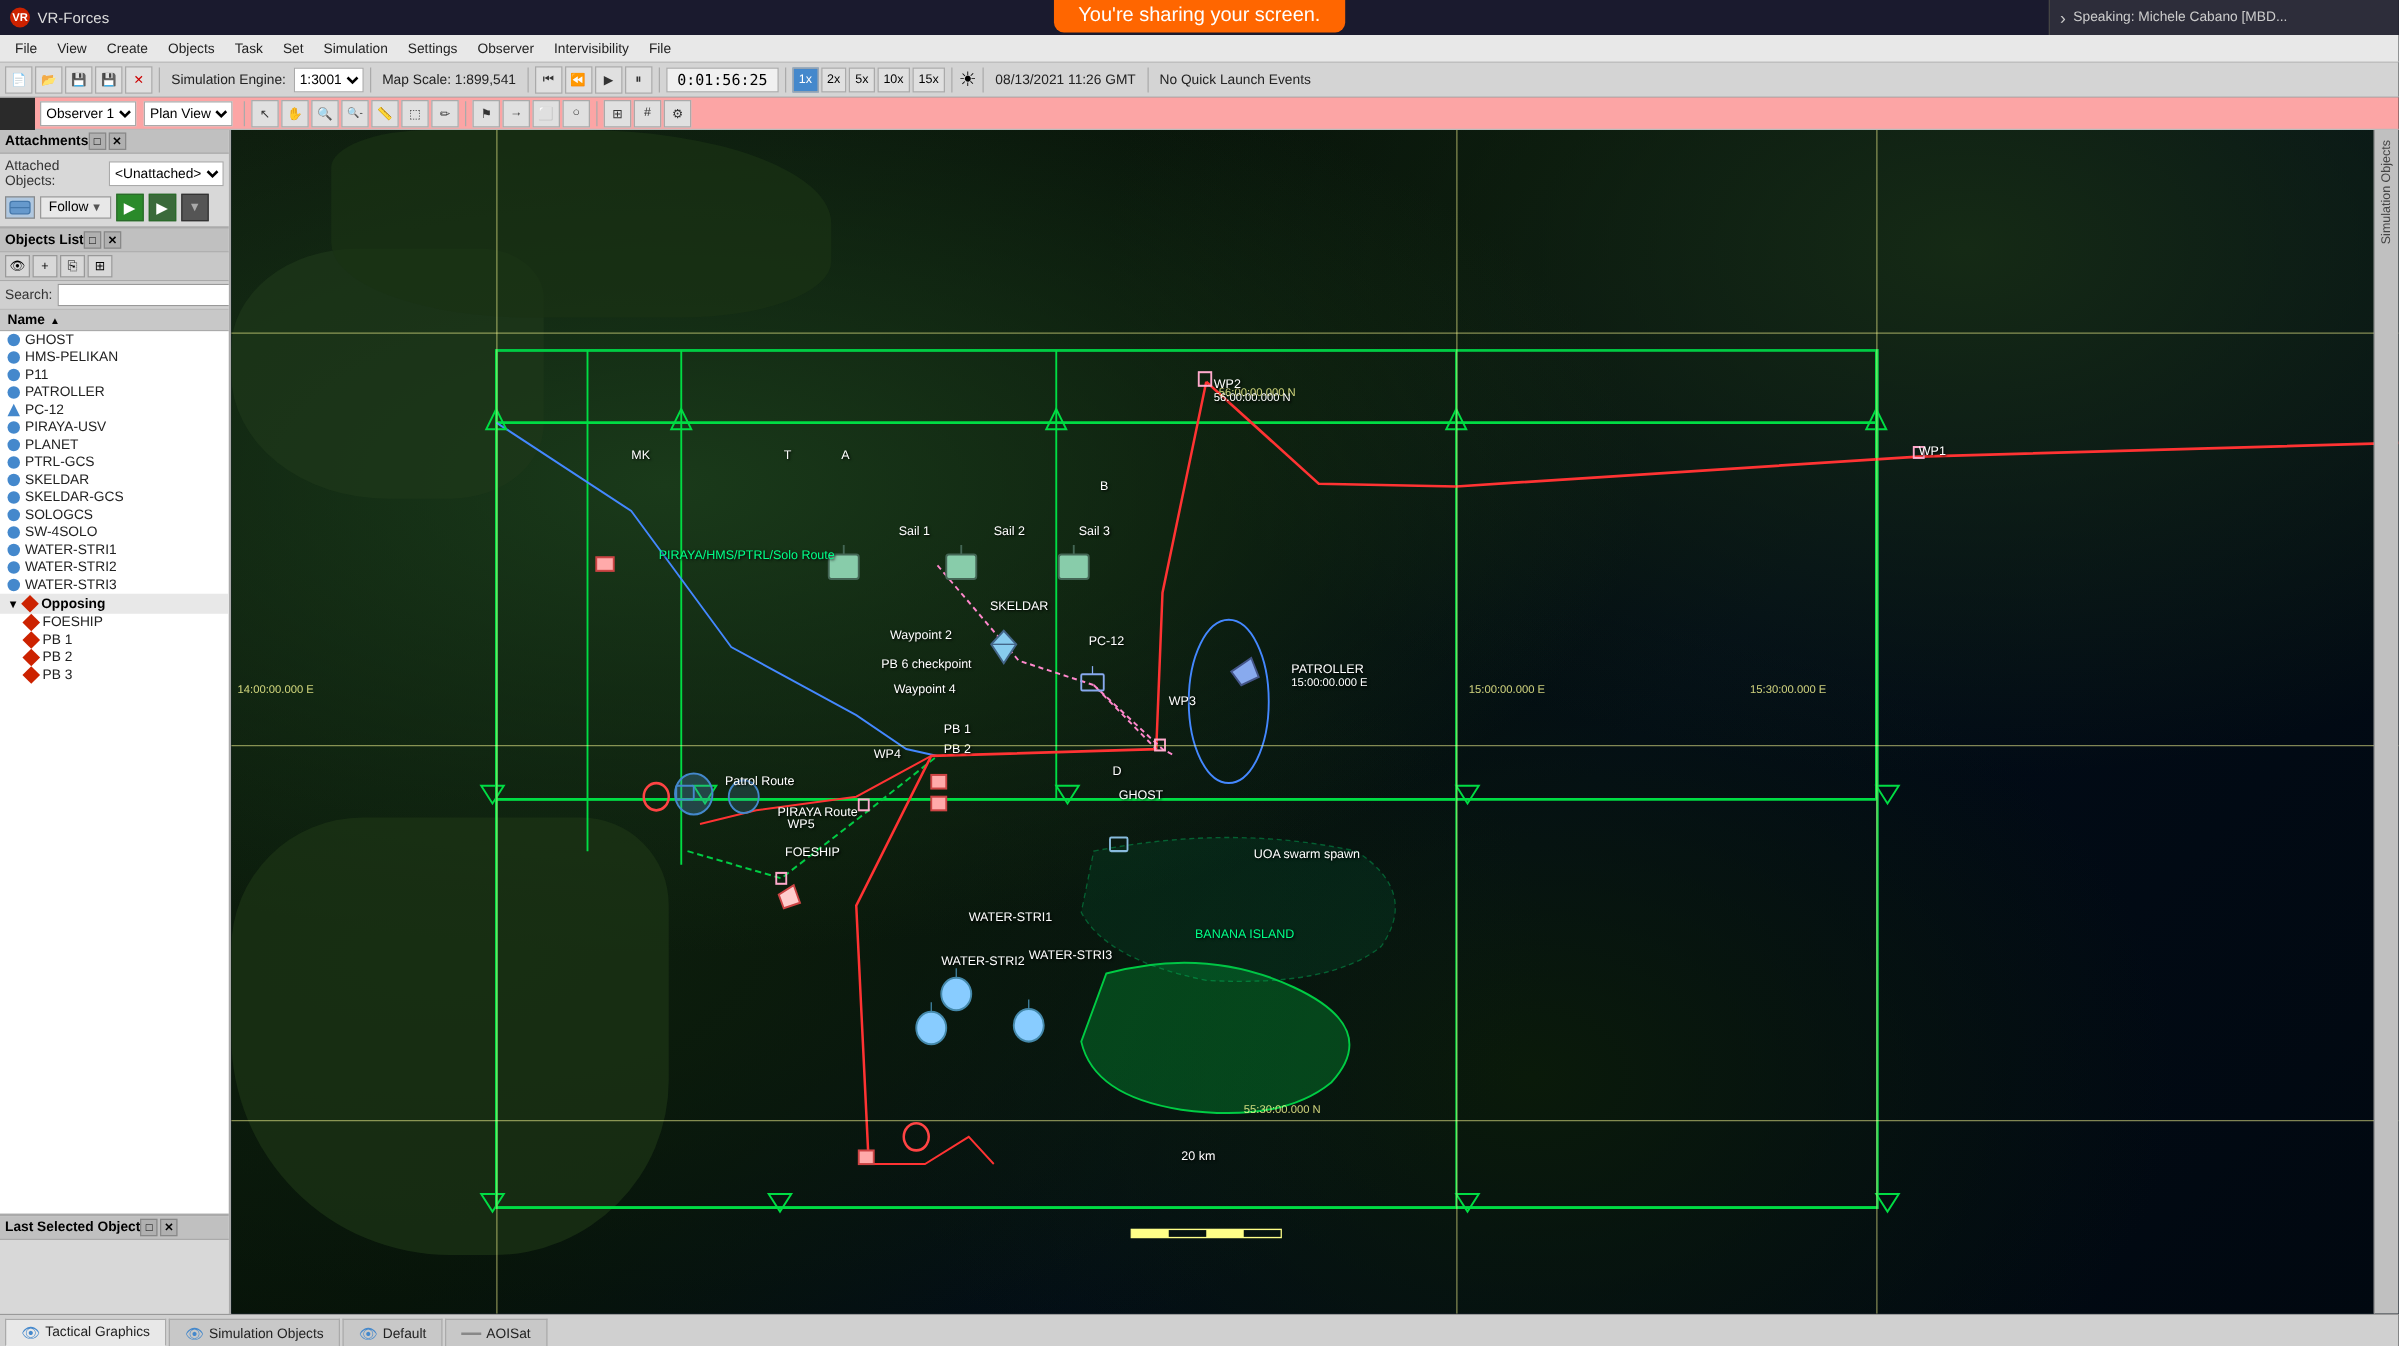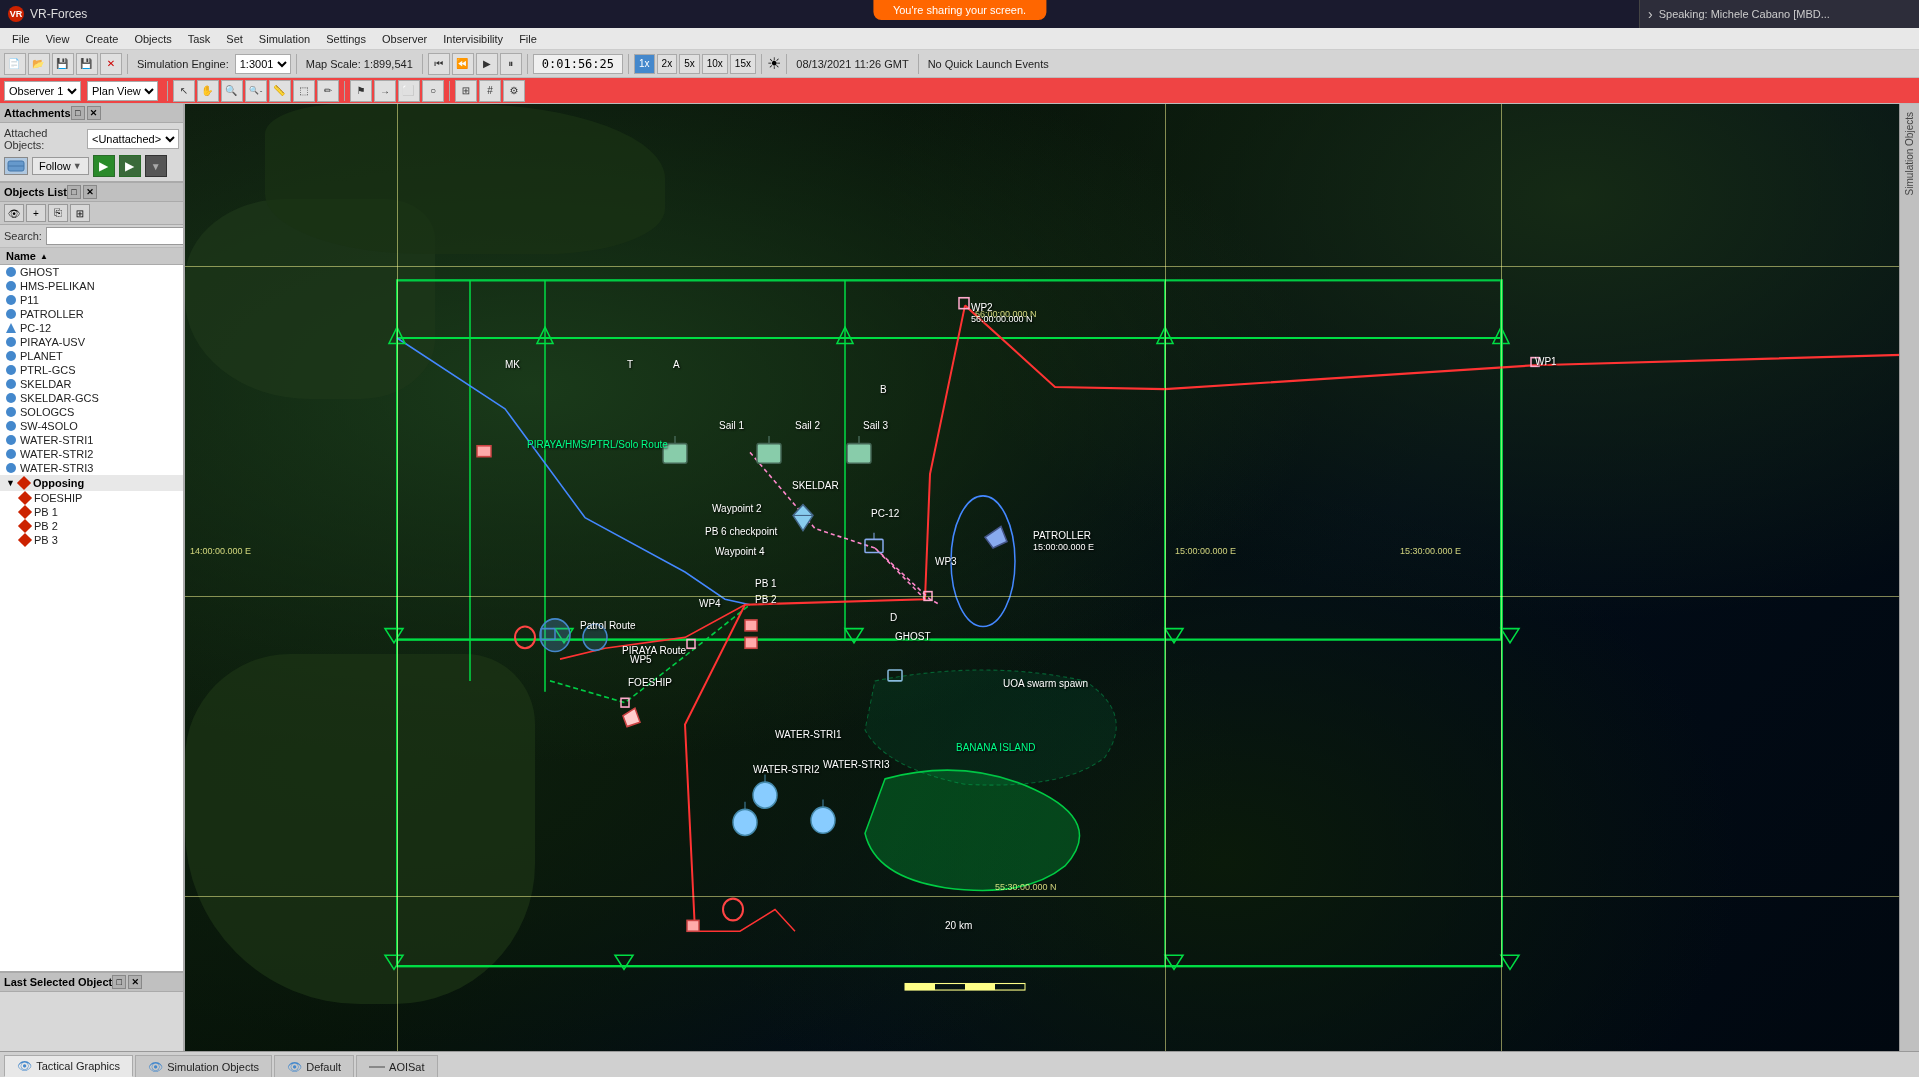--- a/index.html
+++ b/index.html
@@ -24,21 +24,21 @@
       display: flex; align-items: center; justify-content: center;
       font-size: 9px; color: white; font-weight: bold;
     }
     #screen-share-banner {
       position: absolute;
       top: 0; left: 50%;
       transform: translateX(-50%);
       background: #ff6600;
       color: white;
       padding: 4px 20px;
-      font-size: 11px;
+      font-size: 16px;
       border-radius: 0 0 8px 8px;
     }
     #speaking-panel {
       position: absolute;
       right: 0; top: 0;
       width: 280px; height: 28px;
       background: #2d2d3a;
       border-left: 1px solid #444;
       display: flex; align-items: center;
       padding: 0 8px;
@@ -112,26 +112,27 @@
       border: 1px solid #aaa;
       font-size: 10px;
       cursor: pointer;
       height: 20px;
     }
     .speed-btn.active { background: #4488cc; color: white; }
 
     
     #toolbar2 {
       height: 26px;
-      background: #ef4444;
+      background: #fca5a5;
       display: flex;
       align-items: center;
       padding: 0 4px;
       gap: 2px;
       border-bottom: 1px solid #bbb;
+      margin-left: 28px;
     }
     .observer-select {
       height: 20px;
       font-size: 11px;
       border: 1px solid #aaa;
       background: white;
       margin-right: 4px;
     }
 
     

